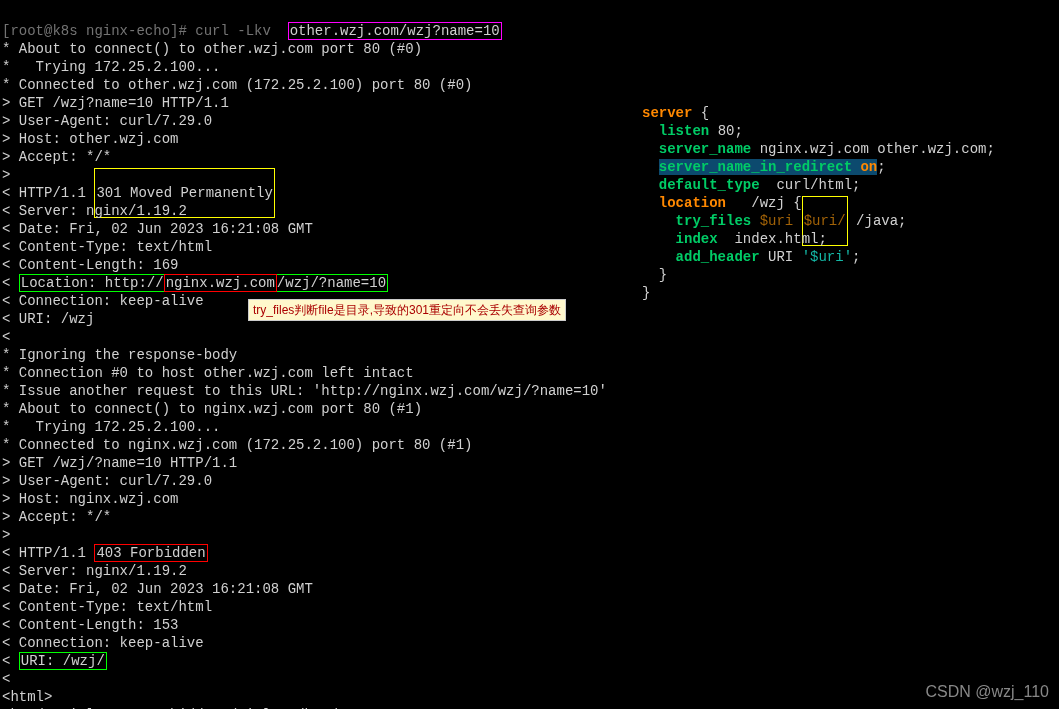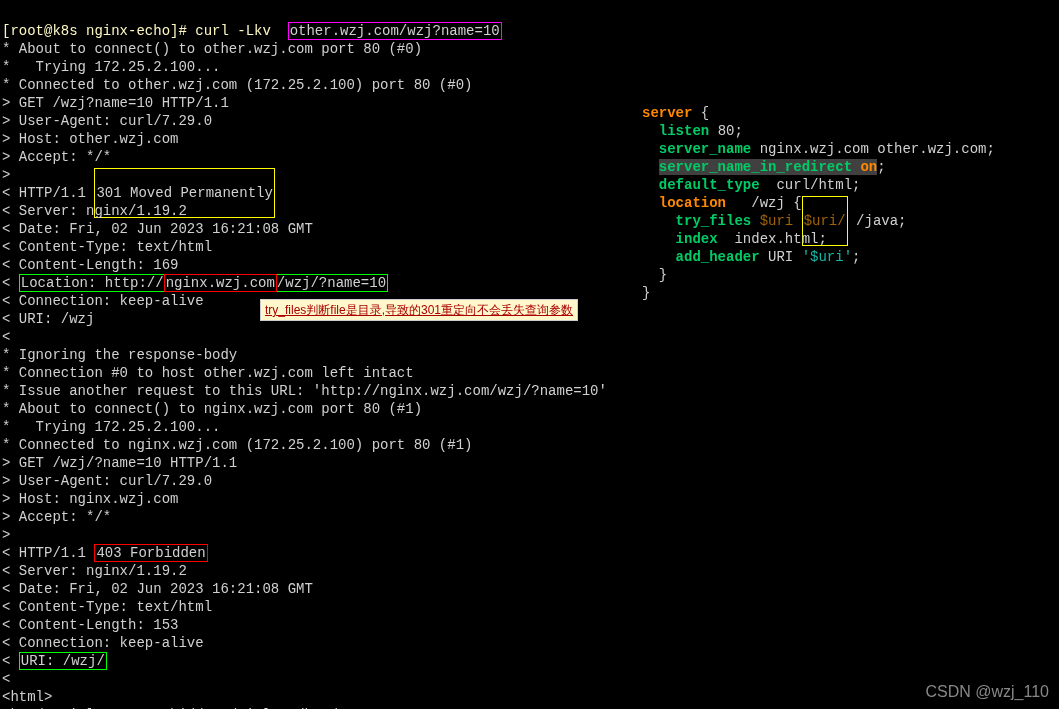--- a/index.html
+++ b/index.html
@@ -21,31 +21,31 @@
     .left-col {
       flex: 0 0 640px;
       white-space: pre;
     }
     .right-col {
       flex: 1;
       padding-left: 0px;
       padding-top: 82px;
       white-space: pre;
     }
-    .prompt { color: #fef9c3; }
+    .prompt { color: #737373; }
     .box-magenta { border: 1px solid #ff00ff; padding: 0 1px; }
     .box-yellow { border: 1px solid #ffff00; padding: 16px 1px; }
     .box-green { border: 1px solid #00ff00; padding: 0 1px; }
     .box-red { border: 1px solid #ff0000; padding: 0 1px; }
     .kw-orange { color: #ff8800; font-weight: bold; }
     .kw-green { color: #00cc66; font-weight: bold; }
     .kw-cyan { color: #a16207; }
     .str { color: #14b8a6; }
     .grey { color: #d0d0d0; }
-    .hl-dark { background: #404040; }
+    .hl-dark { background: #0c4a6e; }
     .annotation {
       position: absolute;
       background: #fff8cc;
       color: #aa0000;
       font-family: Arial, sans-serif;
       font-size: 12px;
       padding: 1px 4px;
       border: 1px solid #ccc;
     }
     .watermark {
@@ -110,14 +110,14 @@
   <span class="kw-green">default_type</span><span>  curl/html;</span>
   <span class="kw-orange">location</span><span>   /wzj {</span>
     <span class="kw-green">try_files</span> <span class="kw-cyan">$uri</span> <span class="box-yellow"><span class="kw-cyan">$uri/</span></span><span> /java;</span>
     <span class="kw-green">index</span><span>  index.html;</span>
     <span class="kw-green">add_header</span><span> URI </span><span class="str">'$uri'</span><span>;</span>
   <span>}</span>
 <span>}</span>
 </div>
 </div>
 
-<div class="annotation" style="left:260px; top:299px;text-decoration:underline;">try_files判断file是目录,导致的301重定向不会丢失查询参数</div>
+<div class="annotation" style="left:248px; top:299px;">try_files判断file是目录,导致的301重定向不会丢失查询参数</div>
 <div class="watermark">CSDN @wzj_110</div>
 
 </body></html>

